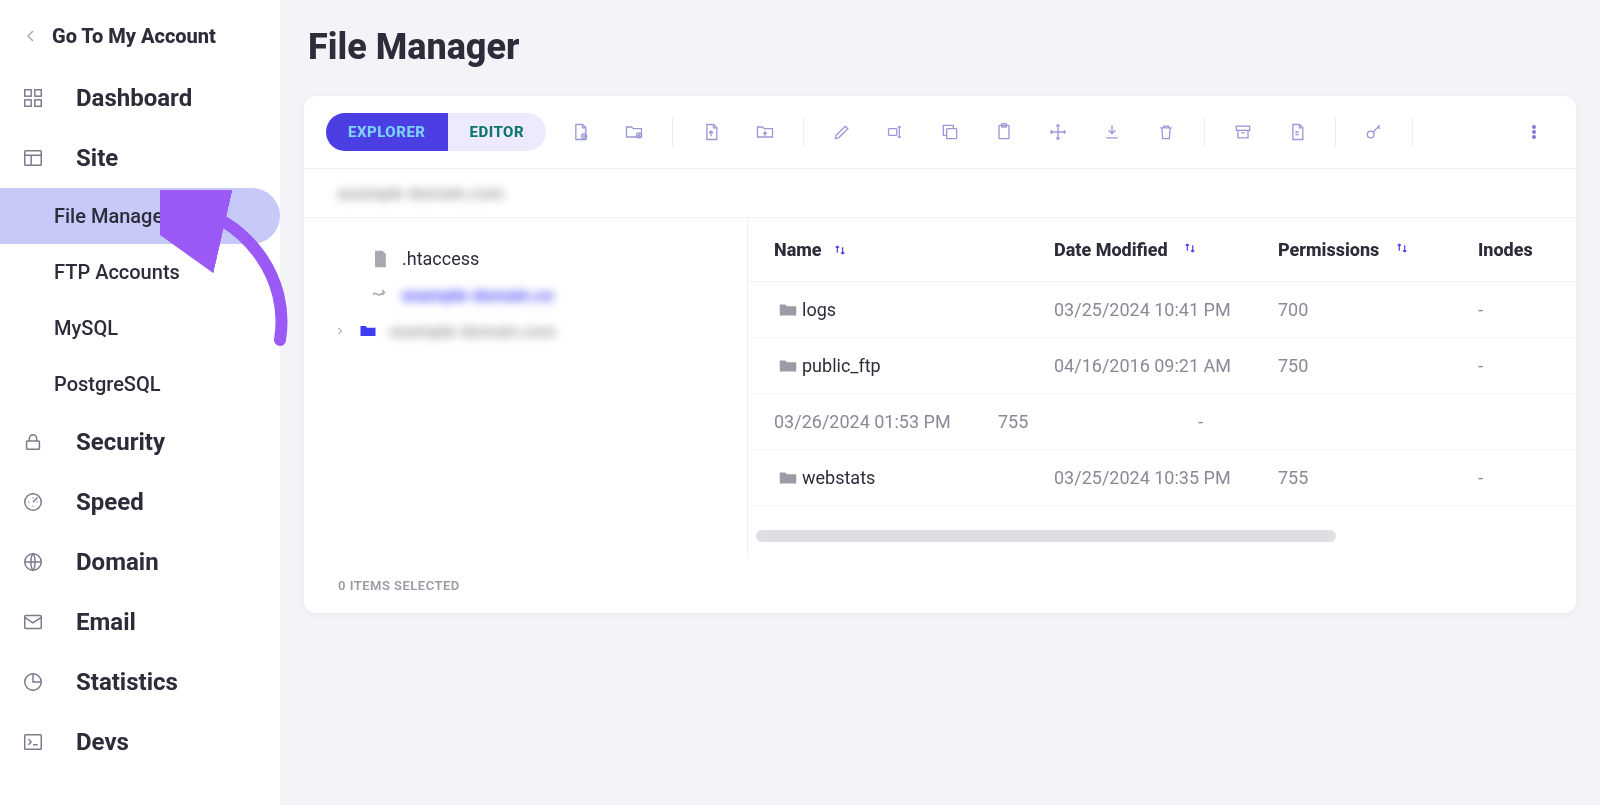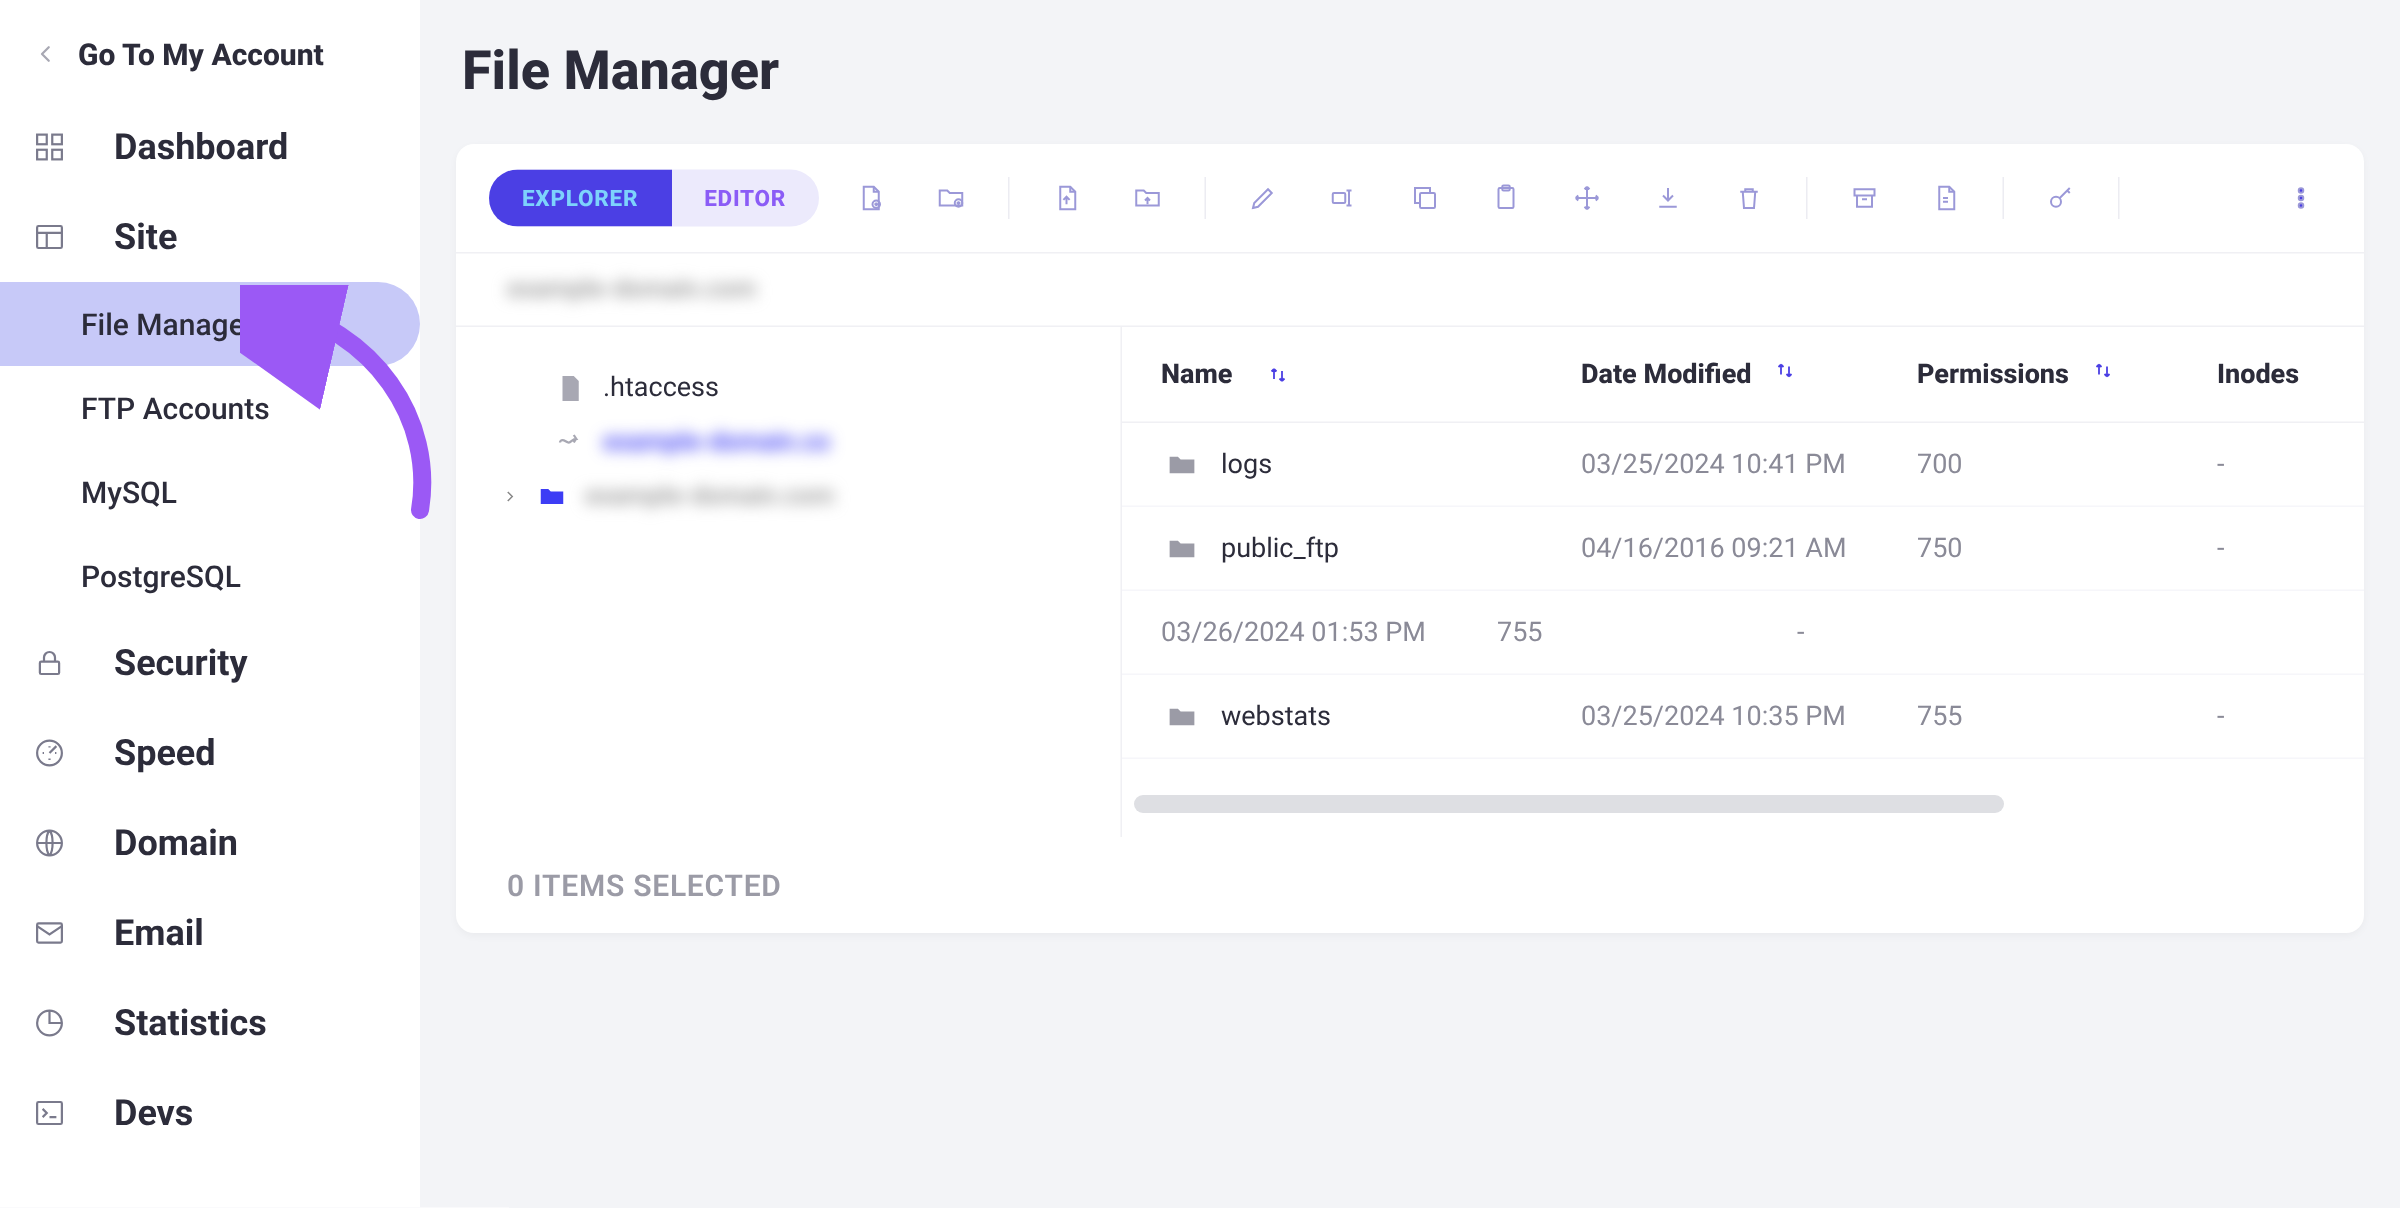--- a/index.html
+++ b/index.html
@@ -16,21 +16,21 @@
   .nav-sub.active { background: #c7c9f8; border-top-right-radius: 28px; border-bottom-right-radius: 28px; position: relative; }
 
   
   .main { flex: 1; padding: 18px 24px; overflow: hidden; display: flex; flex-direction: column; }
   .page-title { font-size: 36px; font-weight: 800; margin: 8px 0 28px 4px; }
   .panel { background: #fff; border-radius: 12px; box-shadow: 0 2px 6px rgba(0,0,0,0.04); overflow: hidden; }
 
   
   .toolbar { display: flex; align-items: center; padding: 16px 22px; gap: 14px; border-bottom: 1px solid #f0f0f4; }
   .mode-toggle { display: flex; background: #eceafc; border-radius: 999px; overflow: hidden; }
-  .mode-btn { padding: 10px 22px; font-size: 15px; font-weight: 800; letter-spacing: 0.5px; cursor: pointer; color: #8b5cf6; }
+  .mode-btn { padding: 10px 22px; font-size: 15px; font-weight: 800; letter-spacing: 0.5px; cursor: pointer; color: #0f766e; }
   .mode-btn.active { background: #4b3fe4; color: #7dd3fc; }
   .tool-icon { width: 40px; height: 40px; display: flex; align-items: center; justify-content: center; cursor: pointer; border-radius: 6px; }
   .tool-icon svg { width: 20px; height: 20px; stroke: #9b98d8; fill: none; stroke-width: 1.6; }
   .tool-sep { width: 1px; height: 28px; background: #ececf2; margin: 0 4px; }
   .tool-spacer { flex: 1; }
   .dots-icon svg circle { fill: #4b3fe4; }
 
   
   .breadcrumb-row { padding: 14px 34px; border-bottom: 1px solid #f0f0f4; }
   .blur-text { filter: blur(5px); color: #999; font-size: 17px; font-weight: 600; }
@@ -42,34 +42,34 @@
   .tree-item svg { width: 20px; height: 20px; }
   .tree-item .chev { width: 12px; height: 12px; stroke: #888; }
   .file-ico { fill: #a8a8b3; }
   .share-ico { stroke: #a8a8b3; fill: none; stroke-width: 1.8; }
   .folder-ico { fill: #3d3df5; }
 
   
   .table-pane { flex: 1; overflow: hidden; }
   .thead, .trow { display: flex; align-items: center; padding: 0 26px; }
   .thead { height: 64px; font-weight: 800; font-size: 18px; border-bottom: 1px solid #f0f0f4; }
-  .col-name { flex: 0 0 280px; display: flex; align-items: center; gap: 12px; }
+  .col-name { flex: 0 0 280px; display: flex; align-items: center; }
   .col-date { flex: 0 0 224px; }
   .col-perm { flex: 0 0 200px; }
   .col-inode { flex: 0 0 100px; }
   .sort-ico { display: inline-flex; margin-left: 10px; }
   .sort-ico svg { width: 16px; height: 16px; stroke: #4b3fe4; fill: none; stroke-width: 1.8; }
   .trow { height: 56px; border-bottom: 1px solid #f6f6fa; font-size: 18px; color: #2c2c3a; }
   .trow .col-date, .trow .col-perm, .trow .col-inode { color: #8a8a97; }
   .trow .folder-ic { width: 28px; height: 22px; }
   .trow .folder-ic svg { width: 28px; height: 22px; fill: #9b9ba6; }
   .hscroll { height: 12px; background: #dedfe3; margin: 0 26px 0 8px; border-radius: 6px; width: 580px; }
 
   
-  .status-bar { padding: 20px 34px; font-size: 20px; font-weight: 600; color: #9b9ba6; letter-spacing: 0.5px; }
+  .status-bar { padding: 20px 34px; font-size: 13px; font-weight: 600; color: #9b9ba6; letter-spacing: 0.5px; }
 
   
   .annot-arrow { position: absolute; left: 160px; top: 190px; pointer-events: none; }
 </style>
 </head>
 <body>
 
 <div class="layout">
 
   <aside class="sidebar">

